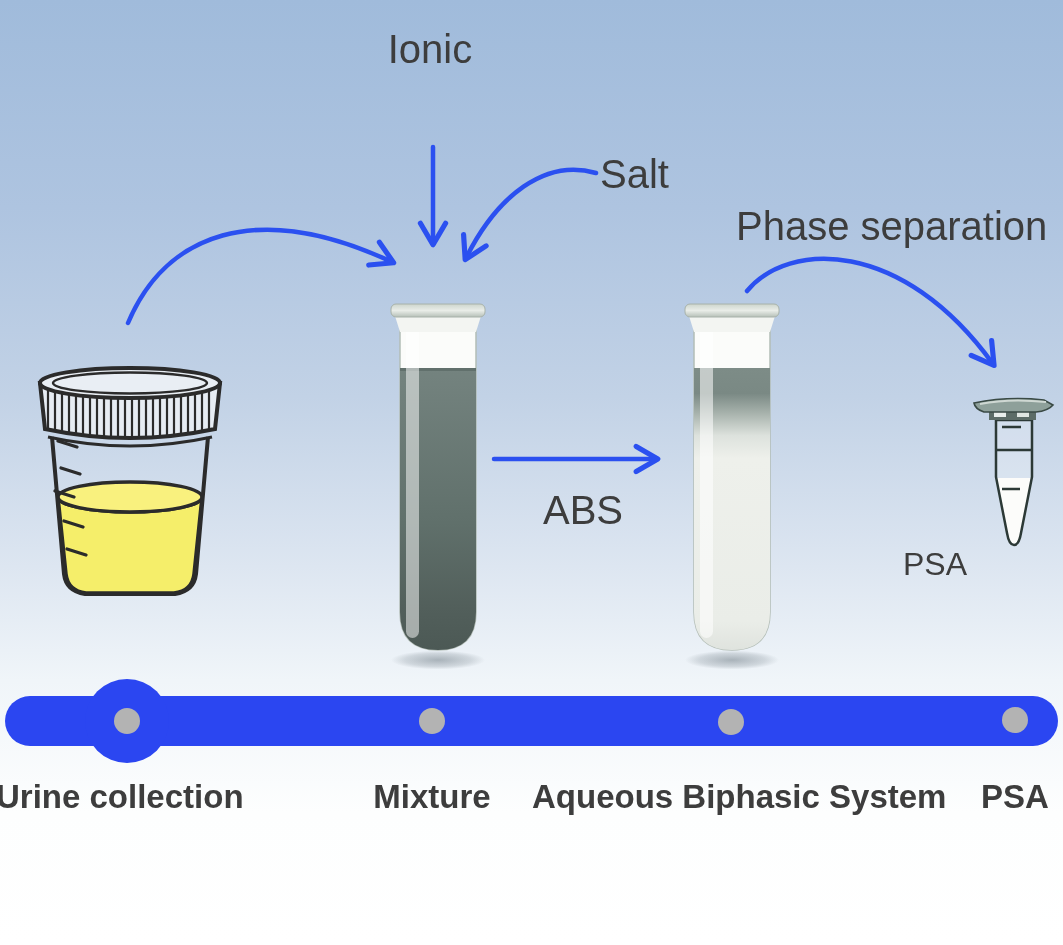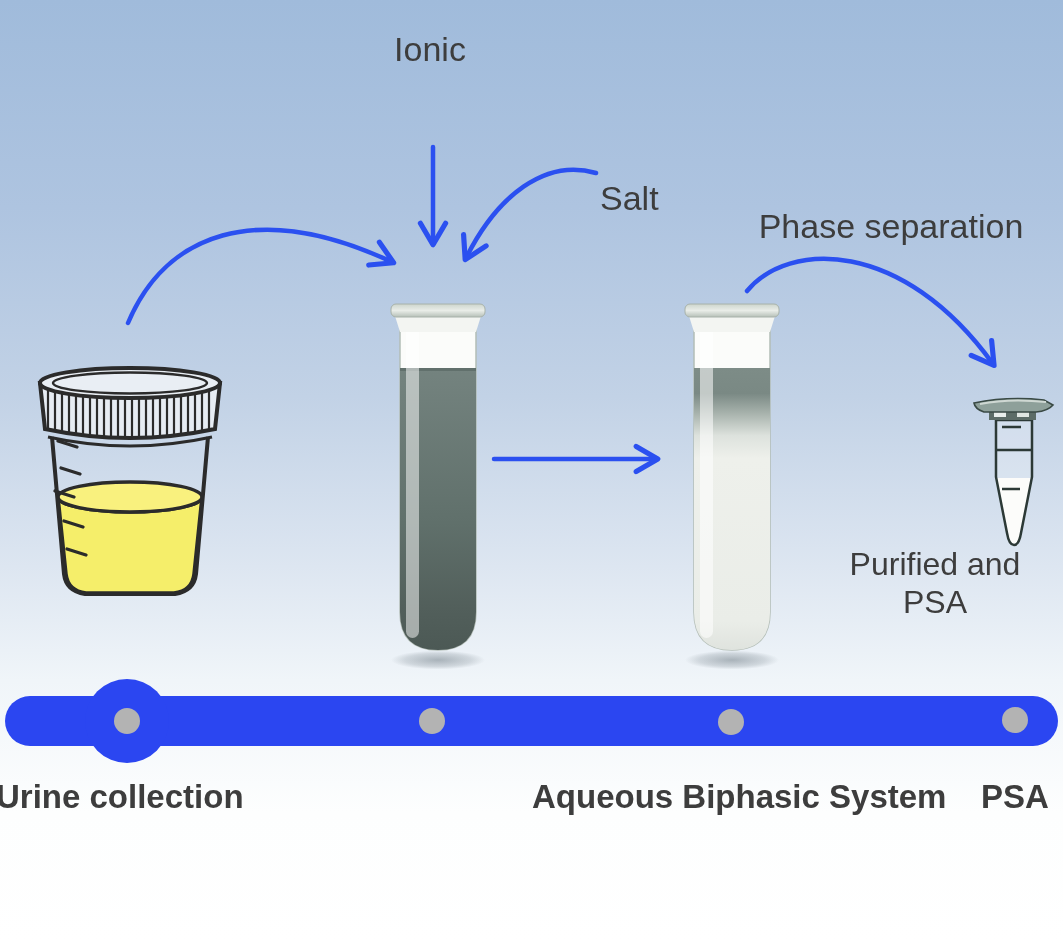--- a/index.html
+++ b/index.html
@@ -2,25 +2,25 @@
 <html style="--accent-blue: #2b46f1; --arrow-blue: #2b50f0; --text-dark: #3d3d3d; --dot-gray: #b3b3b3; --urine-yellow: #f5ee6a; --mixture-gray: #66756f; --background-top: #a2bcdb; --background-bottom: #ffffff;"><head>
 <meta charset="utf-8">
 <style>
   html,body{margin:0;padding:0;background:#fff;}
   .scene{
     position:relative;width:1063px;height:945px;overflow:hidden;
     font-family:"Liberation Sans",sans-serif;
     background:linear-gradient(180deg,#a0bbdb 0%,#aec4e0 22%,#c2d2e6 42%,#dde6f1 60%,#f0f5f9 72%,#fdfefe 86%,#ffffff 100%);
   }
   .art{position:absolute;left:0;top:0;}
-  .ann{position:absolute;color:var(--text-dark,#3d3d3d);font-size:34px;line-height:39px;text-align:center;white-space:nowrap;}
+  .ann{position:absolute;color:var(--text-dark,#3d3d3d);font-size:40px;line-height:39px;text-align:center;white-space:nowrap;}
   .line{display:block;}
   #ann-ionic{left:355px;top:30px;width:150px;}
   #ann-urine{left:150px;top:173px;width:110px;}
-  #ann-salt{left:600px;top:155px;width:90px;text-align:left;margin-top:24px;}
+  #ann-salt{left:600px;top:155px;width:90px;text-align:left;}
   #ann-phase{left:736px;top:207px;width:310px;}
   #ann-absform{left:495px;top:491px;width:176px;}
   #ann-purified{left:815px;top:545px;width:240px;font-size:32px;line-height:38px;}
   .tl-bar{position:absolute;left:5px;top:696px;width:1053px;height:50px;border-radius:25px;background:var(--accent-blue,#2b46f1);}
   .tl-node{position:absolute;left:85px;top:679px;width:84px;height:84px;border-radius:50%;background:var(--accent-blue,#2b46f1);}
   .tl-dot{position:absolute;width:26px;height:26px;border-radius:50%;background:var(--dot-gray,#b3b3b3);}
   #dot1{left:114px;top:708px;}
   #dot2{left:419px;top:708px;}
   #dot3{left:718px;top:709px;}
   #dot4{left:1002px;top:707px;}
@@ -122,32 +122,33 @@
       <path d="M747,291 C788,241 902,238 993,364" marker-end="url(#ah)"></path>
     </g>
   </svg>
 
   <div class="ann" id="ann-ionic">
     <span class="line">Ionic</span>
   </div>
   <div class="ann" id="ann-salt">Salt</div>
   <div class="ann" id="ann-phase">Phase separation</div>
   <div class="ann" id="ann-absform">
+    <span class="line">ABS</span>
   </div>
   <div class="ann" id="ann-purified">
-    <span class="line">Purified and</span>
     <span class="line">PSA</span>
   </div>
 
   <div class="tl-bar"></div>
   <div class="tl-node"></div>
   <div class="tl-dot" id="dot1"></div>
   <div class="tl-dot" id="dot2"></div>
   <div class="tl-dot" id="dot3"></div>
   <div class="tl-dot" id="dot4"></div>
 
   <div class="tl-label" id="tll1">Urine collection</div>
+  <div class="tl-label" id="tll2">Mixture</div>
   <div class="tl-label" id="tll3">
     <span class="line">Aqueous Biphasic System</span>
   </div>
   <div class="tl-label" id="tll4">PSA</div>
 
 </div>
 
 </body></html>

